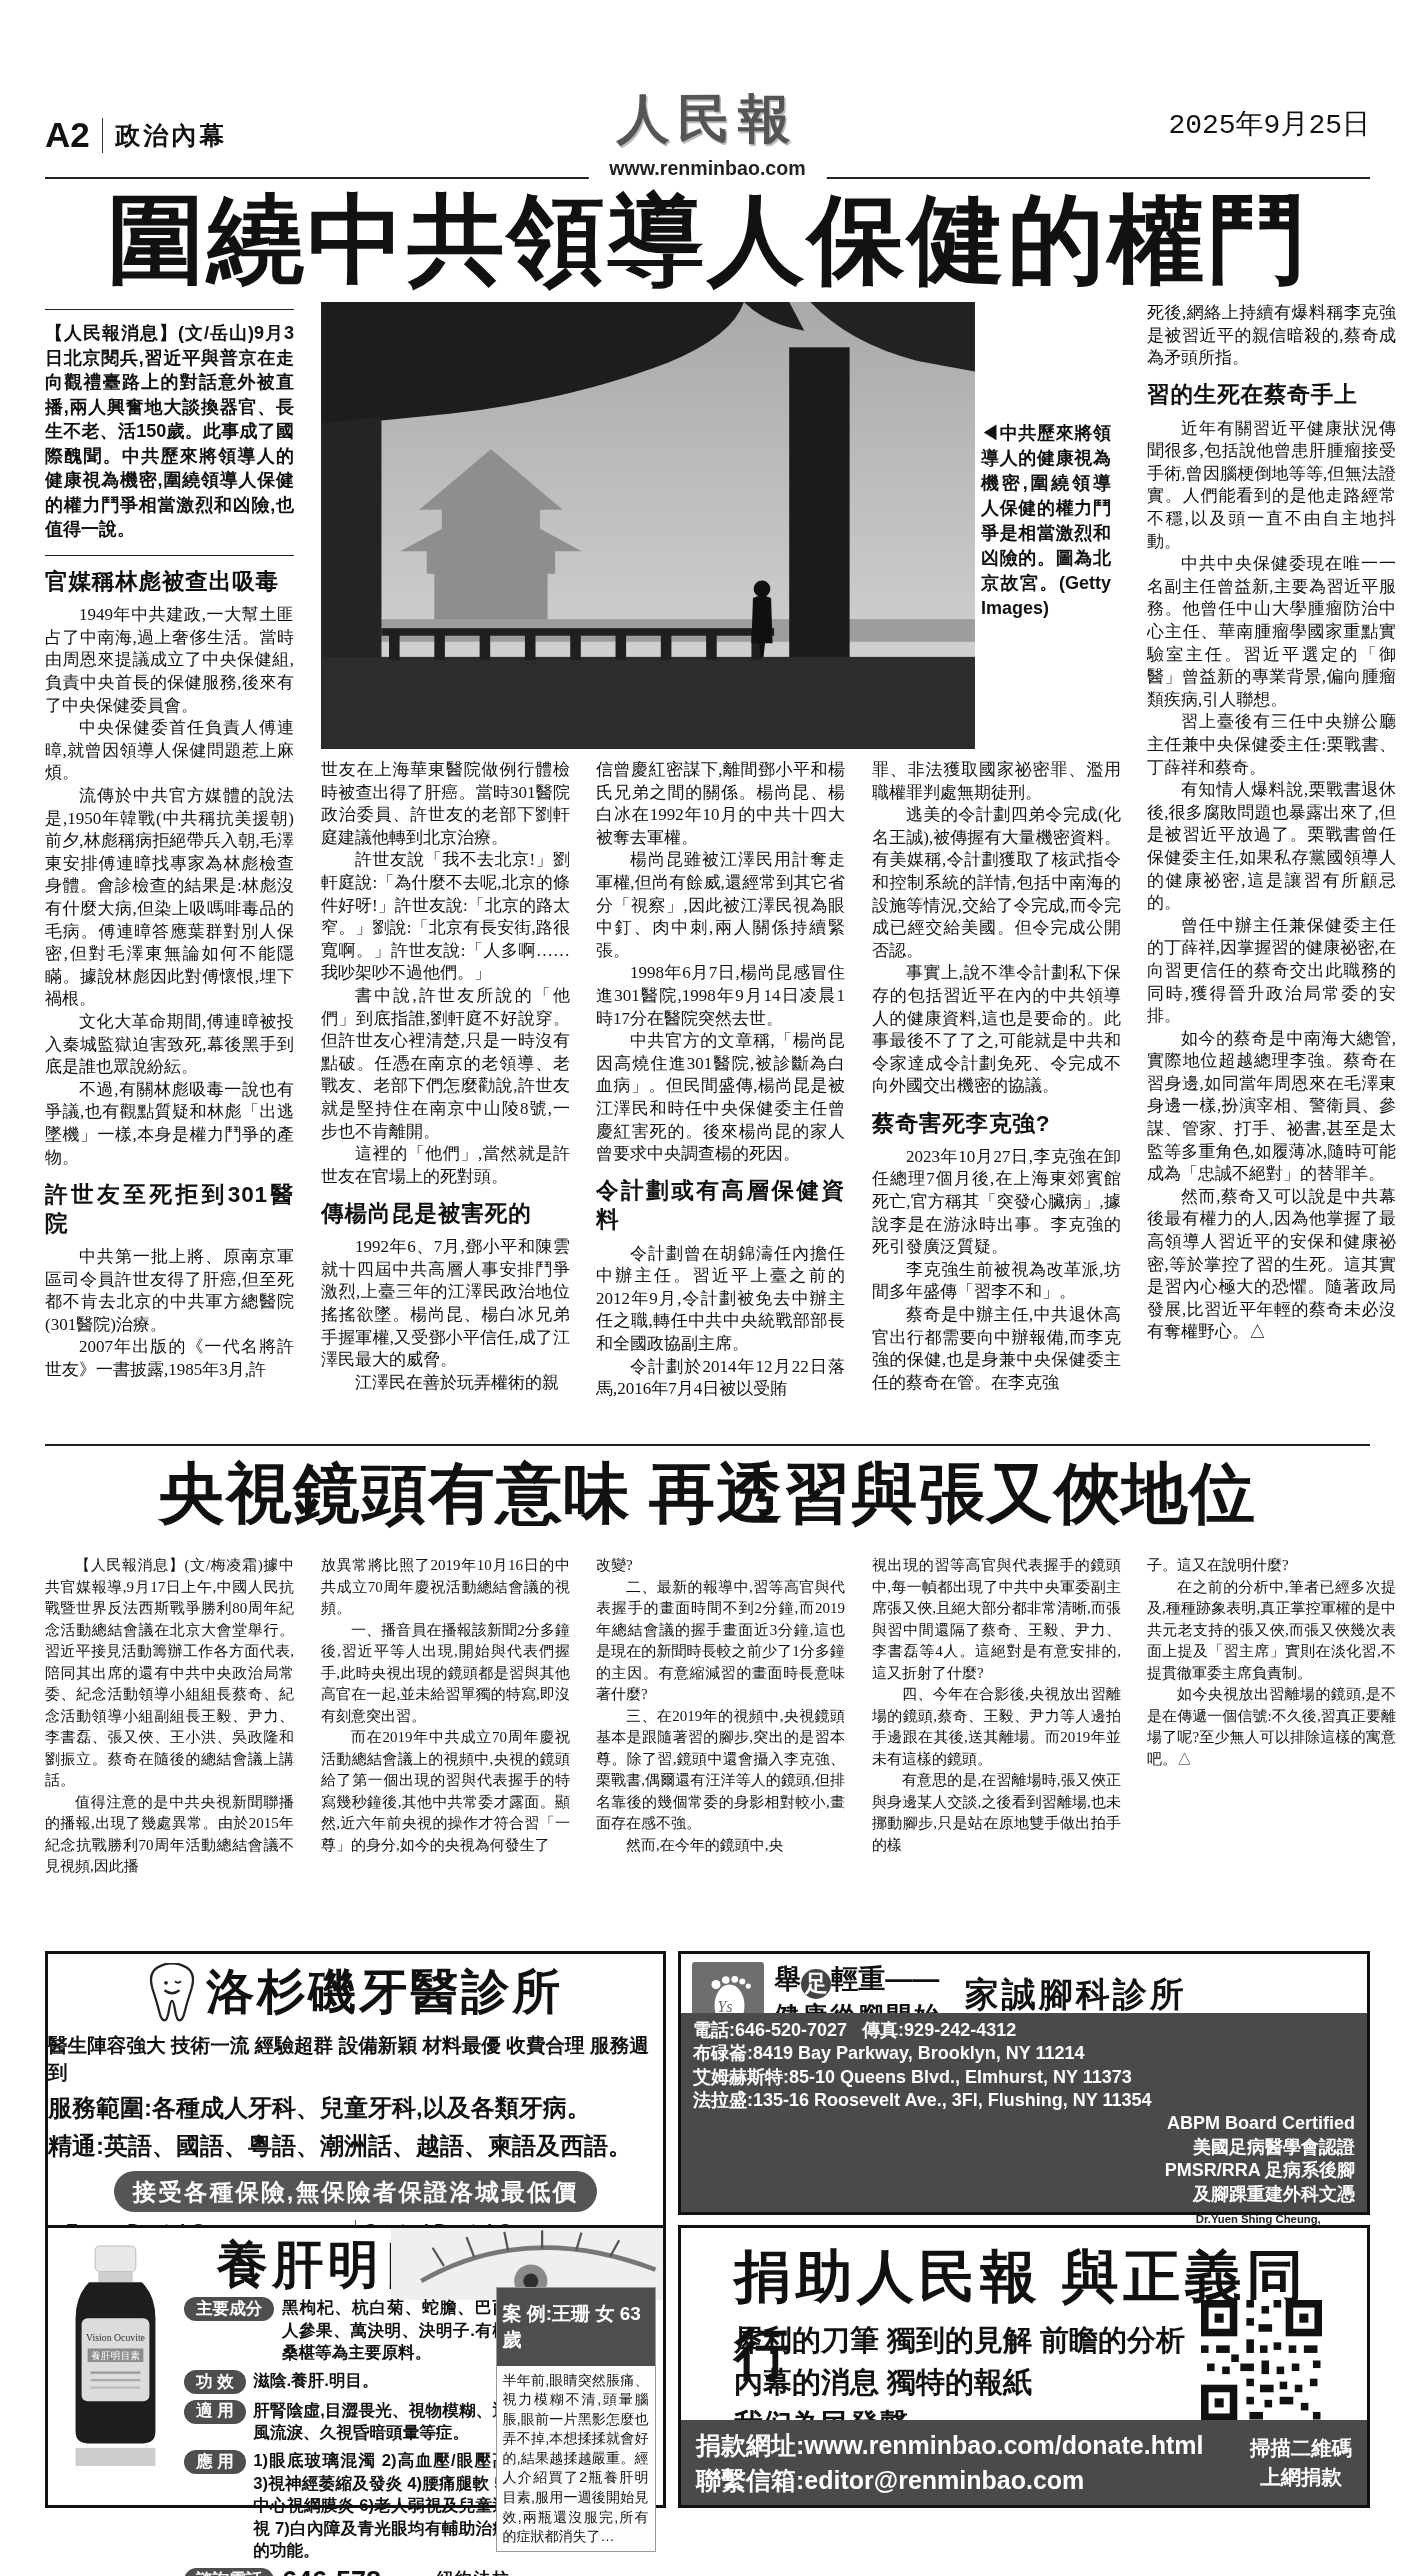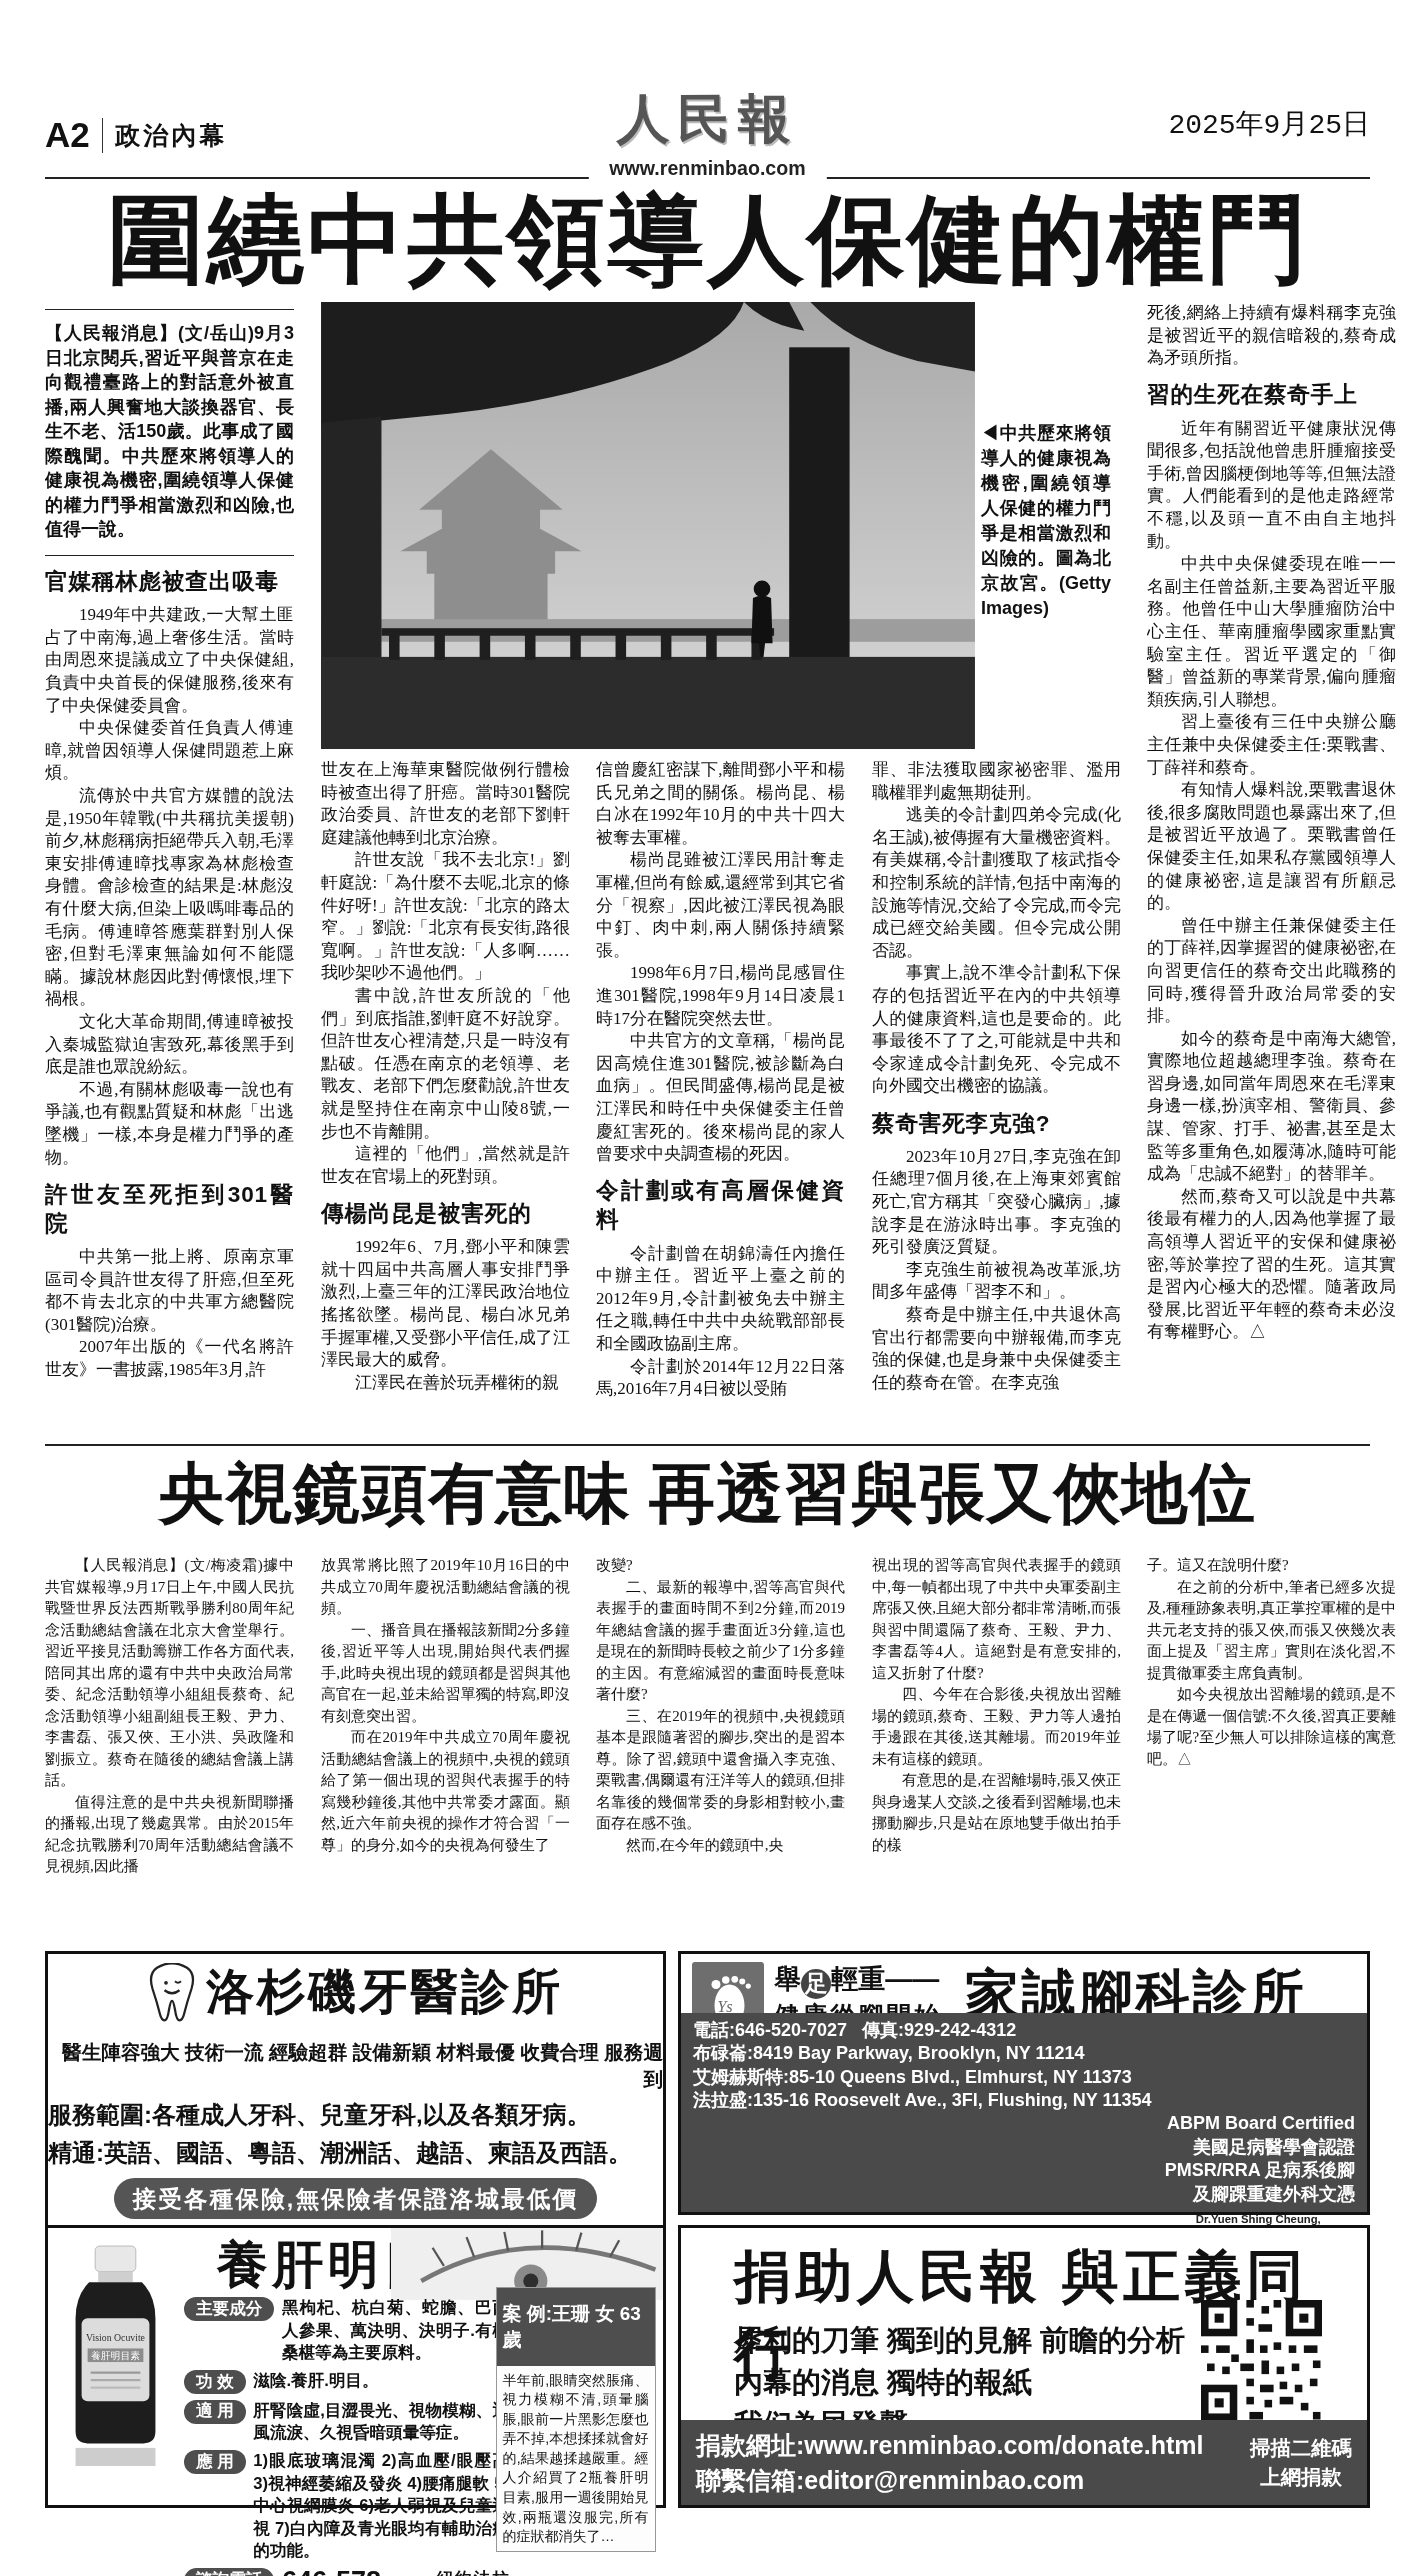--- a/index.html
+++ b/index.html
@@ -40,40 +40,40 @@
   .caption{position:absolute;left:981px;top:421px;width:130px;height:326px;
            font-family:"Liberation Sans",sans-serif;font-weight:bold;font-size:18px;line-height:25px;
            text-align:justify;}
   
   .adbox{position:absolute;background:#fff;border:3px solid #111;box-sizing:border-box;}
   .pill{display:inline-block;background:#4e4e4e;color:#fff;border-radius:15px;padding:0.8px 12px;
         font-weight:bold;font-family:"Liberation Sans",sans-serif;white-space:nowrap;}
   
   .dental-head{display:flex;justify-content:center;align-items:center;gap:10.6px;margin-top:6px;}
   .dental-title{font-size:48px;font-weight:900;font-family:"Liberation Sans",sans-serif;letter-spacing:3px;}
-  .dental-tag{text-align:right;font-size:19.6px;font-weight:bold;font-family:"Liberation Sans",sans-serif;margin-top:15px;}
+  .dental-tag{text-align:left;font-size:19.6px;font-weight:bold;font-family:"Liberation Sans",sans-serif;margin-top:8px;}
   .dental-line{text-align:left;font-size:24px;font-weight:900;font-family:"Liberation Sans",sans-serif;margin-top:6px;}
   .dental-banner{margin:9px auto 7.5px;width:483px;text-align:center;background:#555;color:#fff;
                  border-radius:21px;font-size:23.4px;font-weight:bold;font-family:"Liberation Sans",sans-serif;
                  padding:4.5px 0;letter-spacing:2.3px;}
   .dg-wrap{display:flex;margin:0 10.6px;}
   .dg{flex:1;padding:0 7.5px;}
   .dg + .dg{border-left:1.5px solid #555;}
   .dg-name{font-size:19px;font-weight:bold;font-family:"Liberation Sans",sans-serif;}
   .dg-rows{background:#e9e9e9;padding:3px 6px;font-size:16px;font-family:"Liberation Sans",sans-serif;line-height:22px;}
   .dg-rows b{font-size:19.6px;}
   
   .pod-top{display:flex;align-items:flex-start;padding:7.5px 10.6px 0;}
   .pod-logo{width:72px;height:72px;background:#6e6e6e;border-radius:3px;flex:0 0 auto;}
   .pod-slogan{margin-left:10.6px;font-family:"Liberation Sans",sans-serif;font-weight:900;}
   .pod-slogan .l1{font-size:27px;line-height:35px;}
   .pod-slogan .l2{font-size:25px;line-height:33px;letter-spacing:3px;}
   .zu-circle{display:inline-block;width:30px;height:30px;background:#444;color:#fff;border-radius:50%;
              text-align:center;line-height:30px;font-size:22.6px;vertical-align:-3px;}
-  .pod-title{font-size:54px;font-weight:900;font-family:"Liberation Sans",sans-serif;margin-left:22.6px;
+  .pod-title{font-size:34px;font-weight:900;font-family:"Liberation Sans",sans-serif;margin-left:22.6px;
              letter-spacing:3px;line-height:65px;}
   .pod-sub{font-size:22.6px;font-weight:900;font-family:"Liberation Sans",sans-serif;margin:1.5px 0 0 325px;}
   .pod-cols{display:flex;padding:4.5px 10.6px 0;gap:13.6px;}
   .pod-col{font-family:"Liberation Sans",sans-serif;font-size:17.4px;line-height:24px;width:234px;text-align:justify;}
   .pod-col .hd{font-weight:900;font-size:19px;}
   .pod-doc{width:143px;text-align:center;font-family:"Liberation Sans",sans-serif;}
   .doc-photo{width:128px;height:113px;margin:0 auto;background:linear-gradient(#9a9a9a,#e2e2e2);
              border-radius:2.3px;position:relative;overflow:hidden;}
   .doc-name{font-size:20.4px;font-weight:900;margin-top:1.5px;}
   .doc-title{font-size:11.3px;font-weight:bold;color:#222;}

